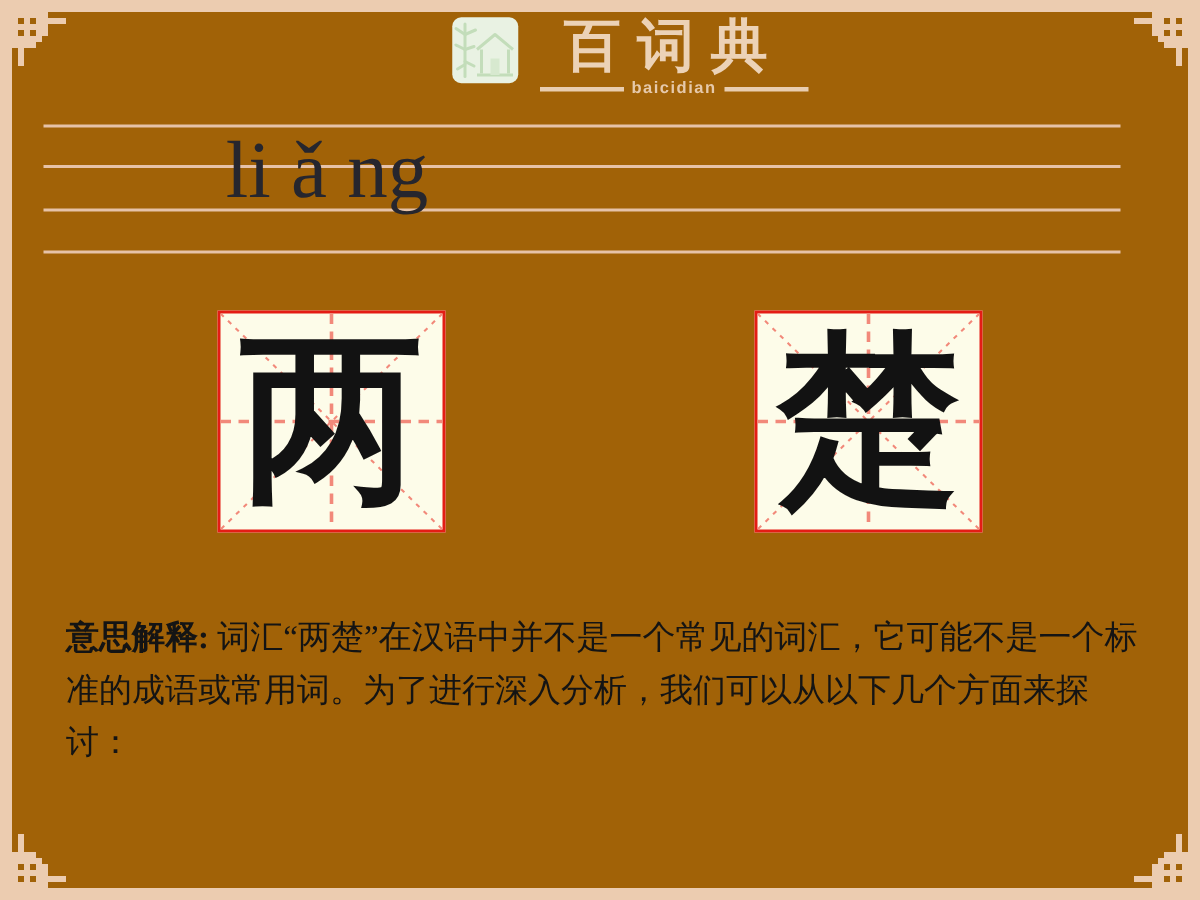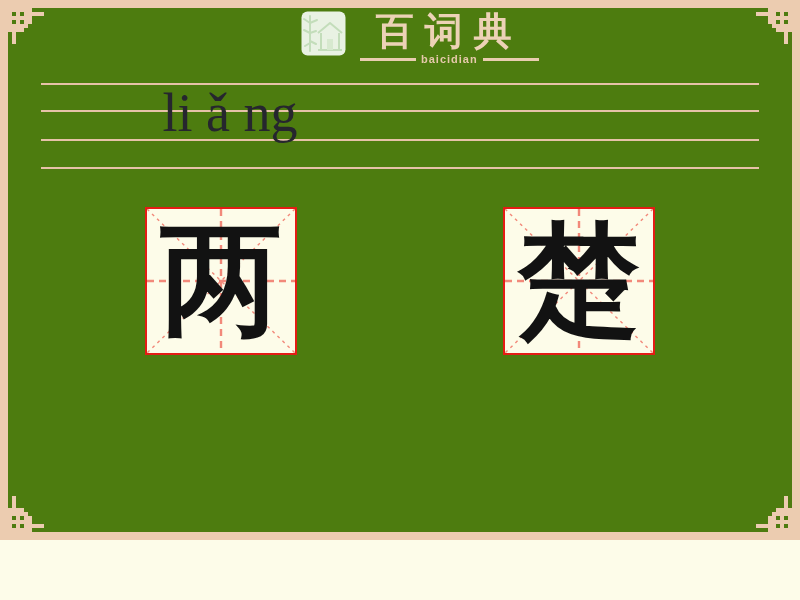--- a/index.html
+++ b/index.html
@@ -1,18 +1,18 @@
 <!DOCTYPE html>
 <html><head>
 <meta charset="utf-8">
 <style>
   html,body{margin:0;padding:0;background:#fdfce9;}
   .page{
-    position:relative;width:800px;height:540px;overflow:hidden;
-    background:#4d7c0f;font-family:"Liberation Serif",serif;
+    position:relative;width:800px;height:600px;overflow:hidden;
+    background:#a16207;font-family:"Liberation Serif",serif;
   }
   
   .frame{
     position:absolute;inset:0;border:8px solid #ecccb0;
     box-sizing:border-box;pointer-events:none;
   }
   
   .corner{position:absolute;width:48px;height:48px;}
   .corner.tl{top:0;left:0;}
   .corner.tr{top:0;right:0;transform:scaleX(-1);}
@@ -26,21 +26,21 @@
     font-size:38px;font-weight:bold;color:#ecd2b6;letter-spacing:11px;
     line-height:40px;white-space:nowrap;
   }
   .logo-sub{display:flex;align-items:center;margin-top:2px;color:#e6c9ab;}
   .logo-sub .dash{display:inline-block;width:56px;height:3px;background:#e9cdb0;}
   .logo-sub .sub-text{
     font-family:"Liberation Sans",sans-serif;font-size:11px;font-weight:bold;
     letter-spacing:1px;margin:0 5px;color:#e6c9ab;text-align:center;
   }
   
-  .ruled{position:absolute;left:41px;top:83px;width:718px;height:86px;}
+  .ruled{position:absolute;left:29px;top:83px;width:718px;height:86px;}
   .rule{position:absolute;left:0;width:100%;height:2px;background:#e6c2a8;}
   .rule.r1{top:0;} .rule.r2{top:27px;} .rule.r3{top:56px;} .rule.r4{top:84px;}
   .pinyin{
     position:absolute;top:3px;transform:translateX(-50%);
     font-size:54px;line-height:54px;color:#26262e;white-space:nowrap;
   }
   .pinyin.p1{left:189px;}
   .pinyin.p2{left:546px;}
   
   .charbox{
@@ -175,14 +175,17 @@
   <div class="charbox b2">
     <svg class="guides" viewBox="0 0 148 144" preserveAspectRatio="none">
       <line x1="0" y1="0" x2="148" y2="144" stroke="#f2897a" stroke-width="1.4" stroke-dasharray="3 4"></line>
       <line x1="148" y1="0" x2="0" y2="144" stroke="#f2897a" stroke-width="1.4" stroke-dasharray="3 4"></line>
       <line x1="0" y1="72" x2="148" y2="72" stroke="#f2897a" stroke-width="2.4" stroke-dasharray="7 5"></line>
       <line x1="74" y1="0" x2="74" y2="144" stroke="#f2897a" stroke-width="2.4" stroke-dasharray="7 5"></line>
     </svg>
     <div class="hanzi">楚</div>
   </div>
 
+  <div class="definition">
+    <span class="def-label">意思解释:</span><span> 词汇“两楚”在汉语中并不是一个常见的词汇，它可能不是一个标准的成语或常用词。为了进行深入分析，我们可以从以下几个方面来探讨：</span>
+  </div>
 
 </div>
 
 </body></html>

